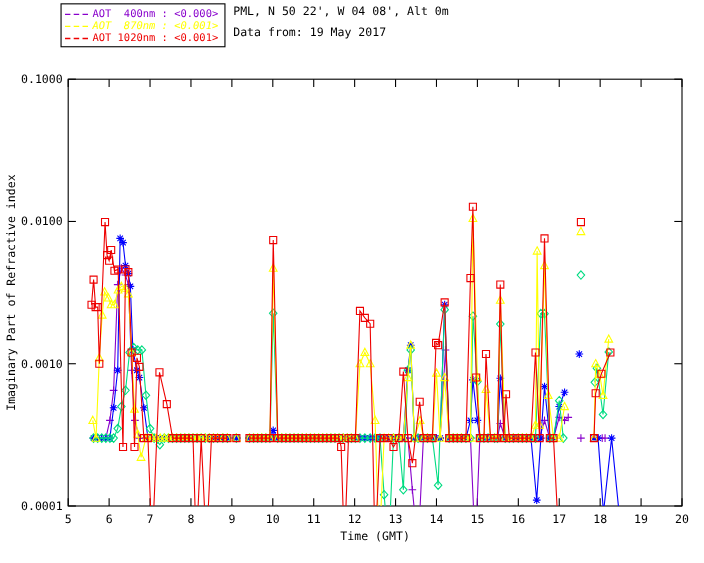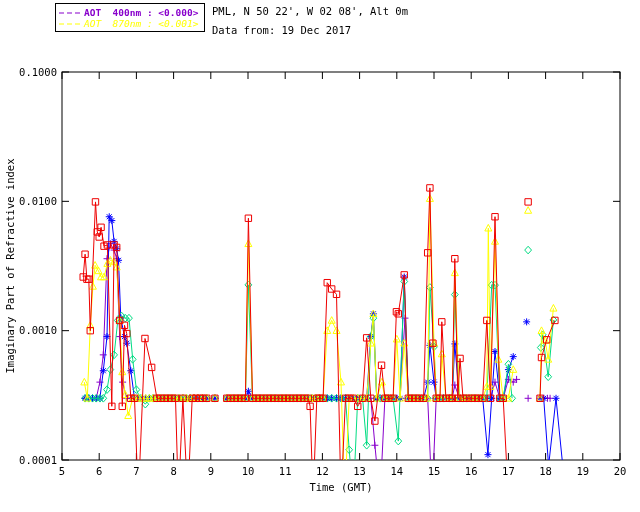--- a/index.html
+++ b/index.html
@@ -14,28 +14,31 @@
   svg.chart{position:absolute;left:0;top:0;}
   text{font-family:"DejaVu Sans Mono","Liberation Mono",monospace;}
 </style>
 </head>
 <body>
 
 <div class="page">
   <div class="legend">
       <div class="legend-row"><svg width="22" height="6">
           <line x1="0" y1="3" x2="22" y2="3" stroke="#8800CC" stroke-width="1.2" stroke-dasharray="5,3"></line>
-        </svg><span style="color: rgb(136, 0, 204); font-weight: bold;">AOT  400nm : &lt;0.000&gt;</span></div>
+        </svg><span style="color: rgb(136, 0, 204);">AOT  400nm : &lt;0.000&gt;</span></div>
       <div class="legend-row"><svg width="22" height="6">
           <line x1="0" y1="3" x2="22" y2="3" stroke="#FFFF00" stroke-width="1.2" stroke-dasharray="5,3"></line>
         </svg><span style="color: rgb(255, 255, 0); font-style: italic;">AOT  870nm : &lt;0.001&gt;</span></div>
+      <div class="legend-row"><svg width="22" height="6">
+          <line x1="0" y1="3" x2="22" y2="3" stroke="#EE0000" stroke-width="1.2" stroke-dasharray="5,3"></line>
+        </svg><span style="color: rgb(238, 0, 0);">AOT 1020nm : &lt;0.001&gt;</span></div>
     </div>
   <div class="header">
-    <div class="hline">PML, N 50 22', W 02 08', Alt 0m</div>
-    <div class="hline">Data from: 19 Dec 2017</div>
+    <div class="hline">PML, N 50 22', W 04 08', Alt 0m</div>
+    <div class="hline">Data from: 19 May 2017</div>
   </div>
   <svg class="chart" width="640" height="512" viewBox="0 0 640 512">
       <defs>
         <clipPath id="plotclip">
           <rect x="62" y="72" width="558" height="388"></rect>
         </clipPath>
       </defs>
       <rect x="62" y="72" width="558" height="388" fill="none" stroke="#000" stroke-width="1"></rect>
       <g>
         <line x1="62" y1="460" x2="62" y2="453" stroke="#000"></line>

